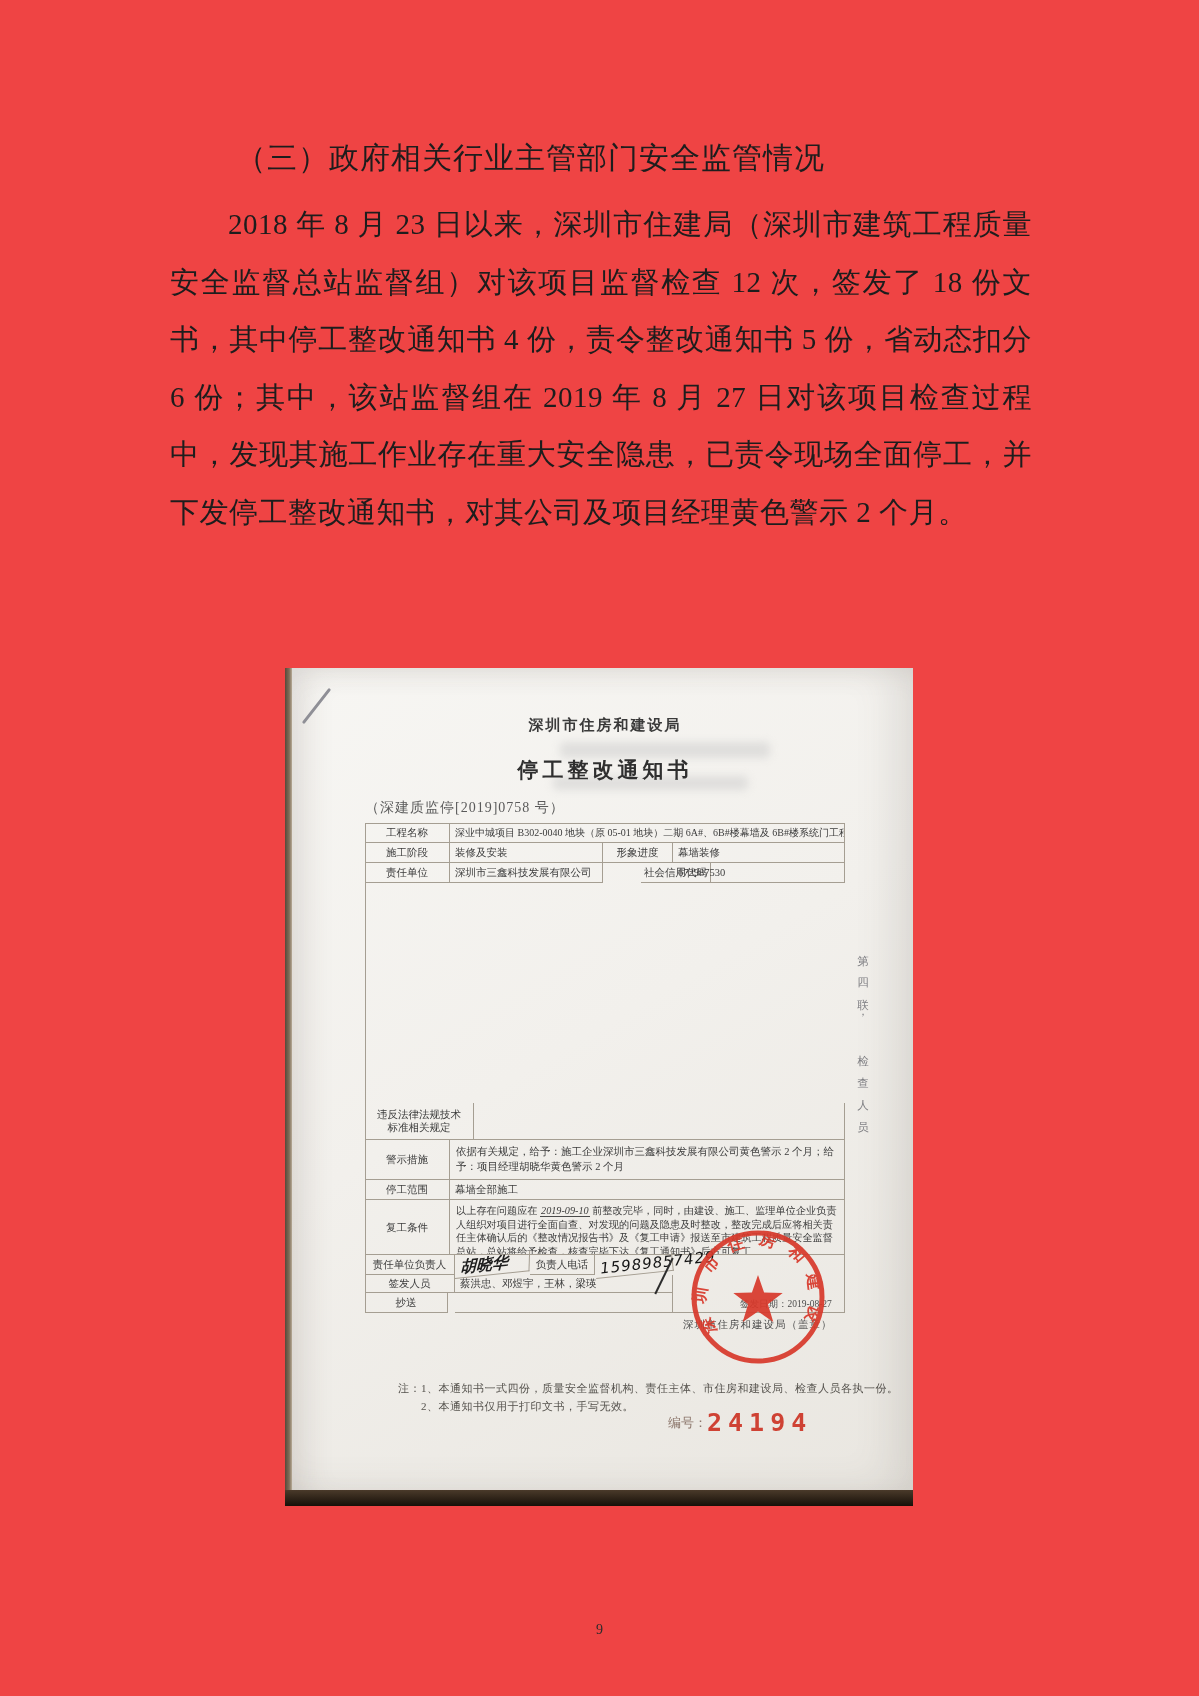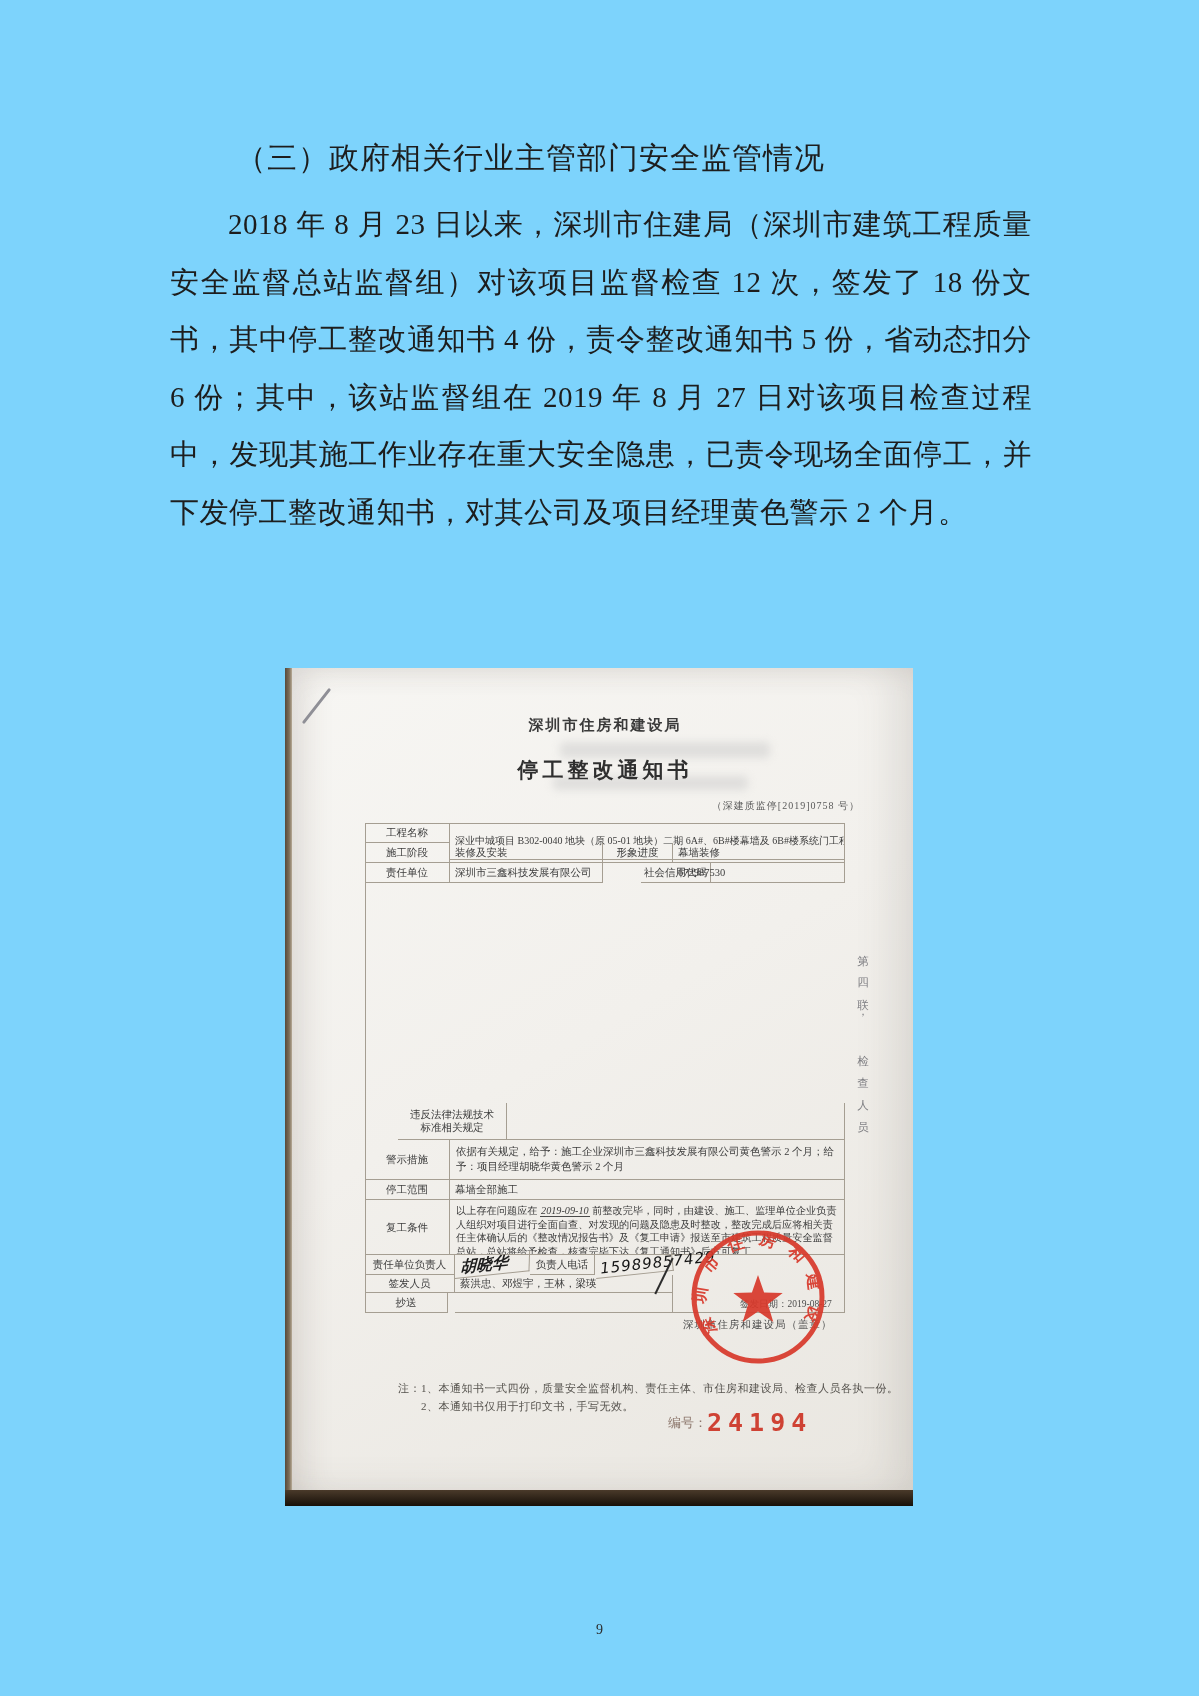--- a/index.html
+++ b/index.html
@@ -1,17 +1,17 @@
 <!DOCTYPE html>
 <html><head>
 <meta charset="utf-8">
 <style>
   html,body{margin:0;padding:0;}
   body{background:#9a9a9a;font-family:"Liberation Serif","DejaVu Serif",serif;}
-  .page{position:relative;width:1199px;height:1696px;background:#7dd3fc;margin:0 auto;overflow:hidden;}
+  .page{position:relative;width:1199px;height:1696px;background:#ef4444;margin:0 auto;overflow:hidden;}
 
   
   .doc-text{position:absolute;left:170px;top:128px;width:862px;color:#1d1d1d;}
   .doc-heading{font-size:30px;line-height:60px;padding-left:66px;letter-spacing:1px;}
   .doc-para{font-size:29px;line-height:57.5px;text-align:justify;text-indent:58px;letter-spacing:0.5px;margin-top:8px;}
 
   
   .photo{position:absolute;left:285px;top:668px;width:628px;height:838px;
          background:linear-gradient(150deg,#f7f6f3 0%,#f2f0ec 45%,#e9e6e0 100%);
          box-shadow:inset -18px -12px 40px rgba(95,88,75,.14), inset 20px 0 30px rgba(70,60,48,.12);
@@ -20,22 +20,22 @@
          background:linear-gradient(to right,#57493a,#7d6d58 60%,#b7ab97);}
   .photo-bottom-edge{position:absolute;left:0;top:822px;width:100%;height:16px;
          background:linear-gradient(to bottom,#4a3a2a,#171009);}
   .pencil{position:absolute;left:30px;top:16px;width:3px;height:44px;background:#8f8f96;transform:rotate(38deg);border-radius:2px;}
   .ghost{position:absolute;background:#c6c6c6;filter:blur(4px);opacity:.45;border-radius:4px;}
 
   .f-agency{position:absolute;left:80px;top:48px;width:480px;text-align:center;
             font-size:15px;font-weight:bold;letter-spacing:2px;color:#3a3a3a;font-family:"Liberation Sans",sans-serif;}
   .f-title{position:absolute;left:80px;top:88px;width:480px;text-align:center;
             font-size:21px;font-weight:bold;letter-spacing:4px;color:#2f2f2f;font-family:"Liberation Sans",sans-serif;}
-  .f-docno{position:absolute;left:95px;top:131px;width:480px;text-align:right;
-            font-size:10px;color:#5a5a5a;letter-spacing:1px;}
+  .f-docno{position:absolute;left:80px;top:131px;width:480px;text-align:left;
+            font-size:14px;color:#5a5a5a;letter-spacing:1px;}
 
   .cell{position:absolute;box-sizing:border-box;border-right:1px solid #a59e92;border-bottom:1px solid #a59e92;
         font-size:10.5px;color:#3c3c3c;overflow:hidden;}
   .tbl-frame{position:absolute;left:80px;top:155px;width:480px;height:490px;
         border-top:1px solid #a59e92;border-left:1px solid #a59e92;box-sizing:border-box;}
   .lbl{display:flex;align-items:center;justify-content:center;text-align:center;line-height:13px;}
   .val{display:flex;align-items:center;padding:0 5px;white-space:nowrap;}
   .val-multi{padding:4px 6px 0 6px;line-height:15px;white-space:normal;}
   .stack{display:flex;flex-direction:column;justify-content:center;align-items:center;row-gap:8px;}
   .u{border-bottom:1px solid #4a4a4a;padding:0 1px;font-style:italic;}
@@ -78,34 +78,34 @@
     <div class="ghost" style="left:275px;top:74px;width:210px;height:16px;"></div>
     <div class="ghost" style="left:268px;top:108px;width:195px;height:14px;"></div>
 
     <div class="f-agency">深圳市住房和建设局</div>
     <div class="f-title">停工整改通知书</div>
     <div class="f-docno">（深建质监停[2019]0758 号）</div>
 
     <div class="tbl-frame"></div>
 
     <div class="cell lbl" style="left:80px;top:155px;width:85px;height:20px;">工程名称</div>
-    <div class="cell val" style="left:165px;top:155px;width:395px;height:37px;font-size:10px;">深业中城项目 B302-0040 地块（原 05-01 地块）二期 6A#、6B#楼幕墙及 6B#楼系统门工程</div>
+    <div class="cell val" style="left:165px;top:155px;width:395px;height:20px;font-size:10px;">深业中城项目 B302-0040 地块（原 05-01 地块）二期 6A#、6B#楼幕墙及 6B#楼系统门工程</div>
 
     <div class="cell lbl" style="left:80px;top:175px;width:85px;height:20px;">施工阶段</div>
     <div class="cell val" style="left:165px;top:175px;width:153px;height:20px;">装修及安装</div>
     <div class="cell lbl" style="left:318px;top:175px;width:70px;height:20px;">形象进度</div>
     <div class="cell val" style="left:388px;top:175px;width:172px;height:20px;">幕墙装修</div>
 
     <div class="cell lbl" style="left:80px;top:195px;width:85px;height:20px;">责任单位</div>
     <div class="cell val" style="left:165px;top:195px;width:153px;height:20px;">深圳市三鑫科技发展有限公司</div>
     <div class="cell lbl" style="left:318px;top:195px;width:70px;height:20px;margin-left:38px;">社会信用代码</div>
     <div class="cell val" style="left:388px;top:195px;width:172px;height:20px;">672987530</div>
 
 
-    <div class="cell lbl" style="left:80px;top:435px;width:109px;height:37px;padding:0 10px;margin-left:33px;">违反法律法规技术标准相关规定</div>
+    <div class="cell lbl" style="left:80px;top:435px;width:109px;height:37px;padding:0 10px;">违反法律法规技术标准相关规定</div>
     <div class="cell val" style="left:165px;top:435px;width:395px;height:37px;"></div>
 
     <div class="cell lbl" style="left:80px;top:472px;width:85px;height:40px;">警示措施</div>
     <div class="cell val-multi" style="left:165px;top:472px;width:395px;height:40px;">依据有关规定，给予：施工企业深圳市三鑫科技发展有限公司黄色警示 2 个月；给予：项目经理胡晓华黄色警示 2 个月</div>
 
     <div class="cell lbl" style="left:80px;top:512px;width:85px;height:20px;">停工范围</div>
     <div class="cell val" style="left:165px;top:512px;width:395px;height:20px;">幕墙全部施工</div>
 
     <div class="cell lbl" style="left:80px;top:532px;width:85px;height:55px;">复工条件</div>
     <div class="cell val-multi" style="left:165px;top:532px;width:395px;height:55px;line-height:13.5px;font-size:10.2px;">

